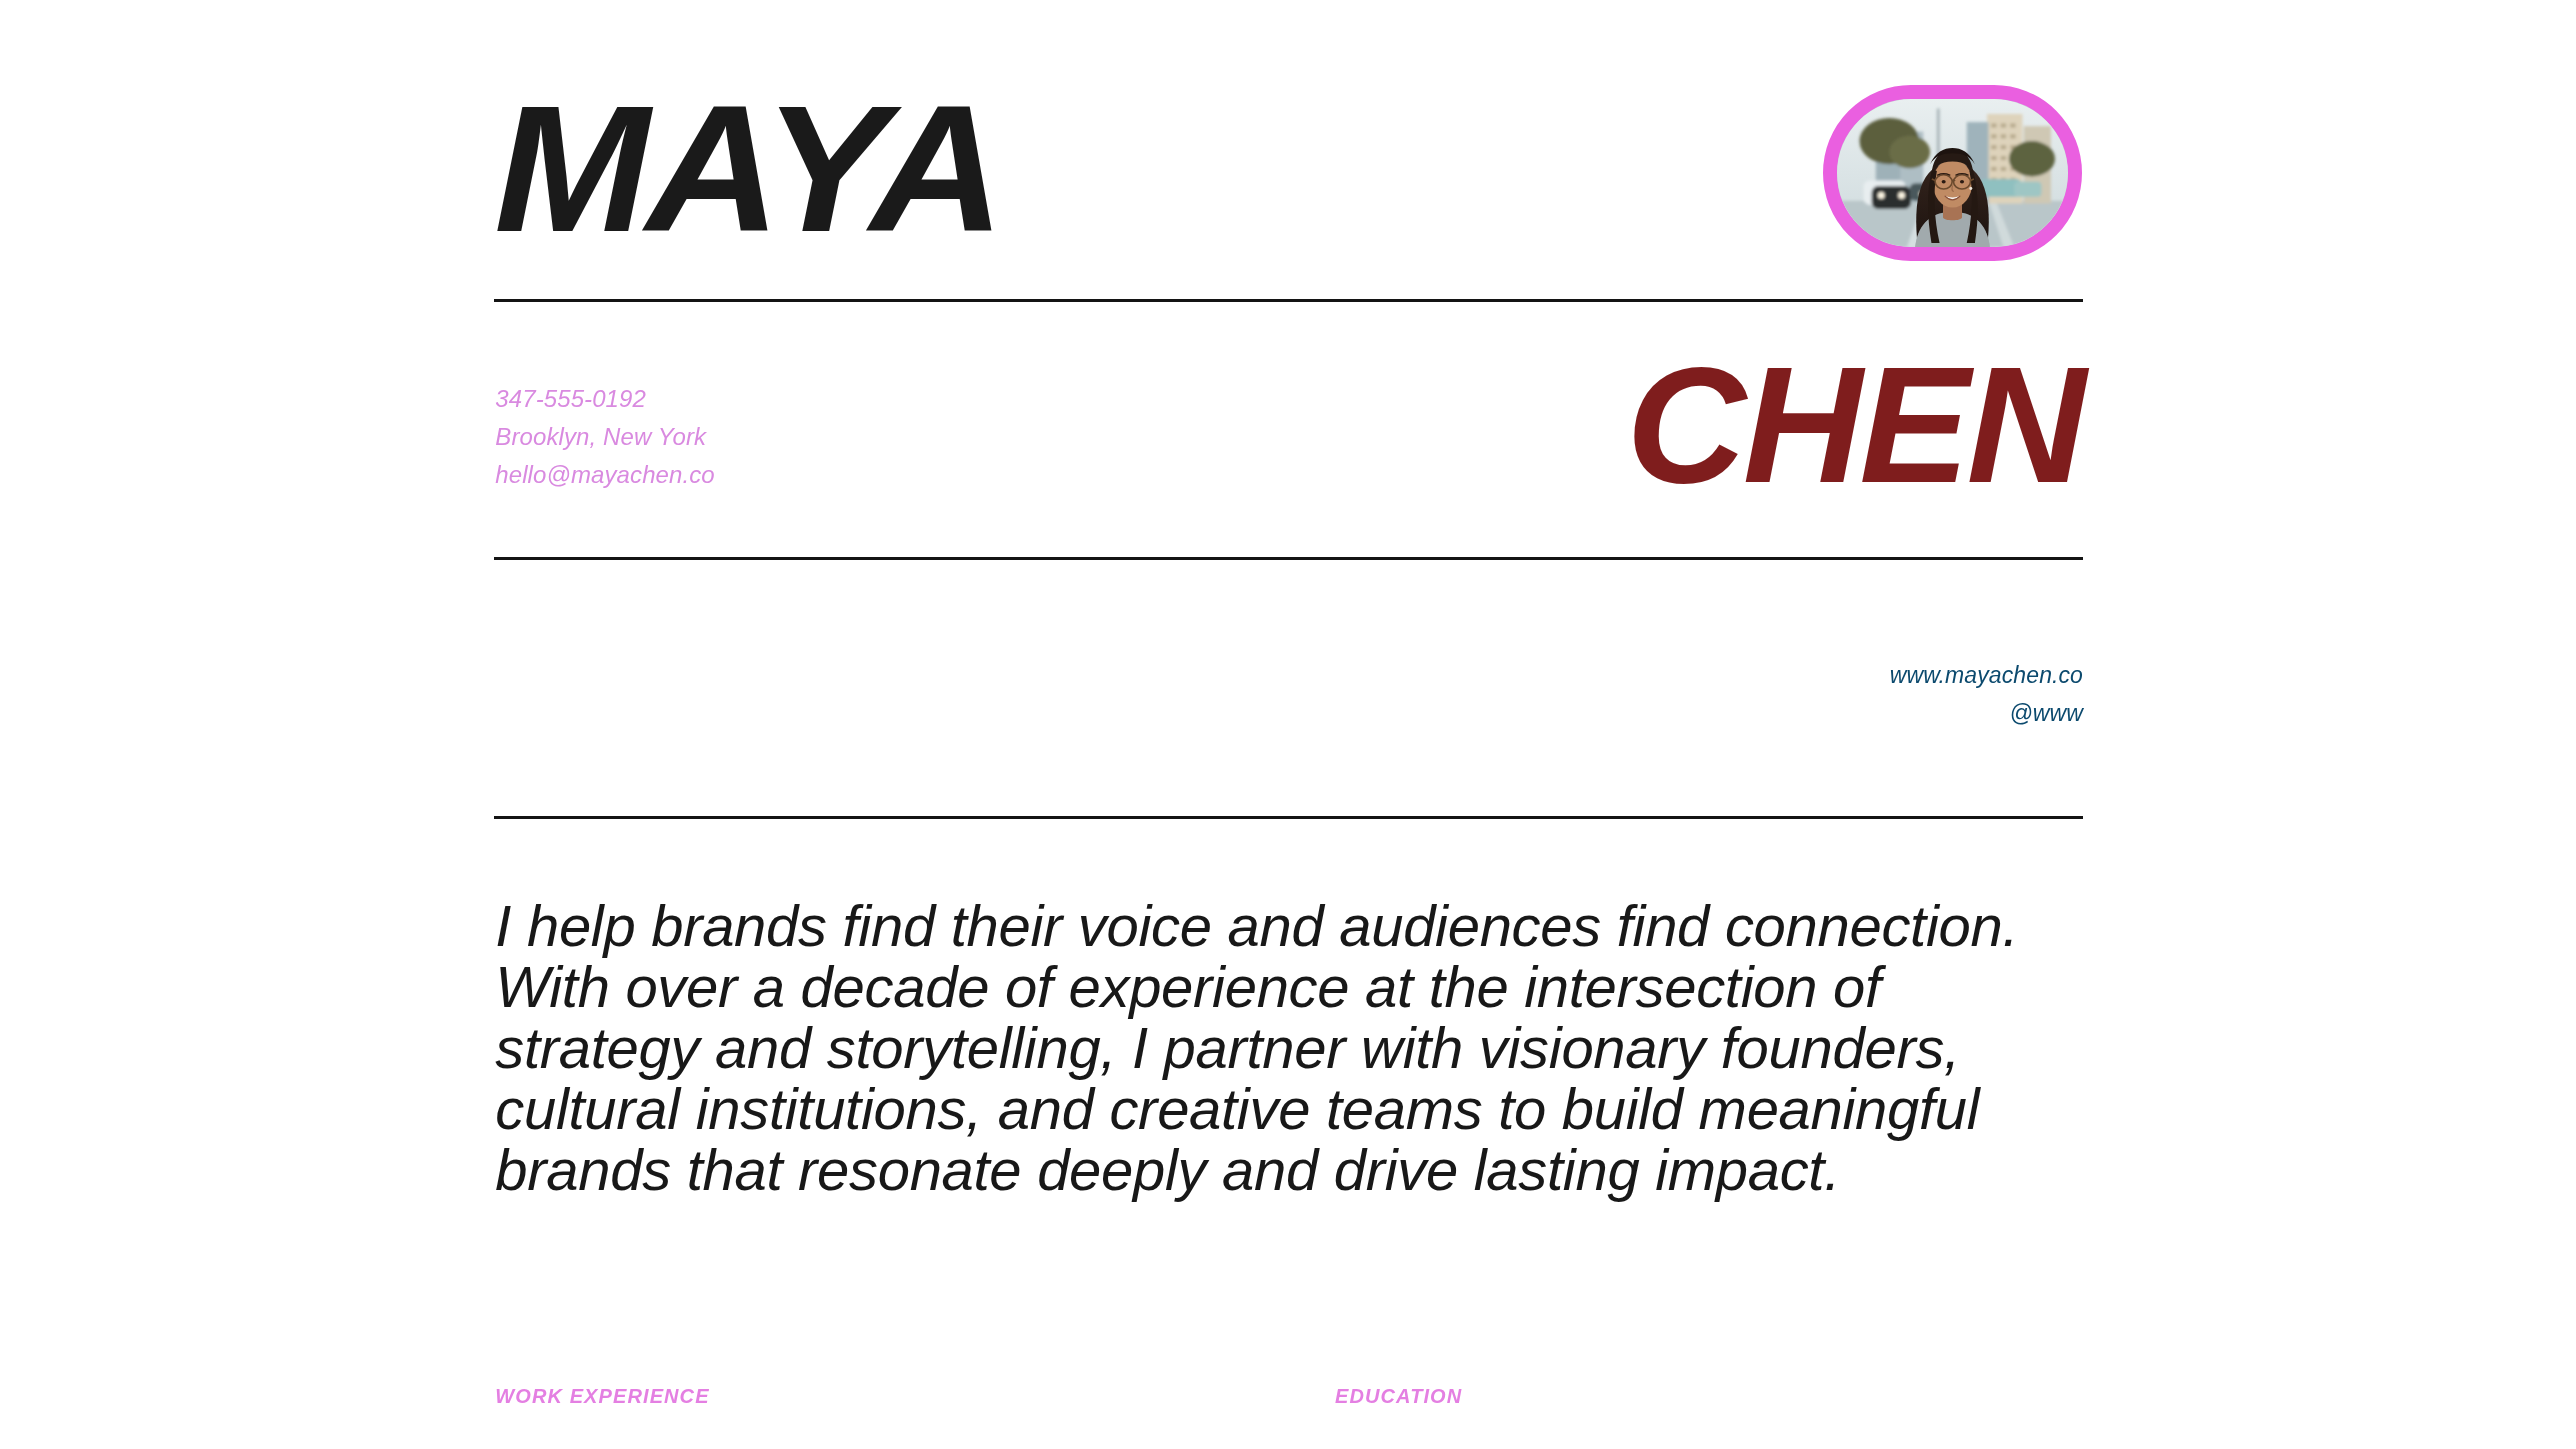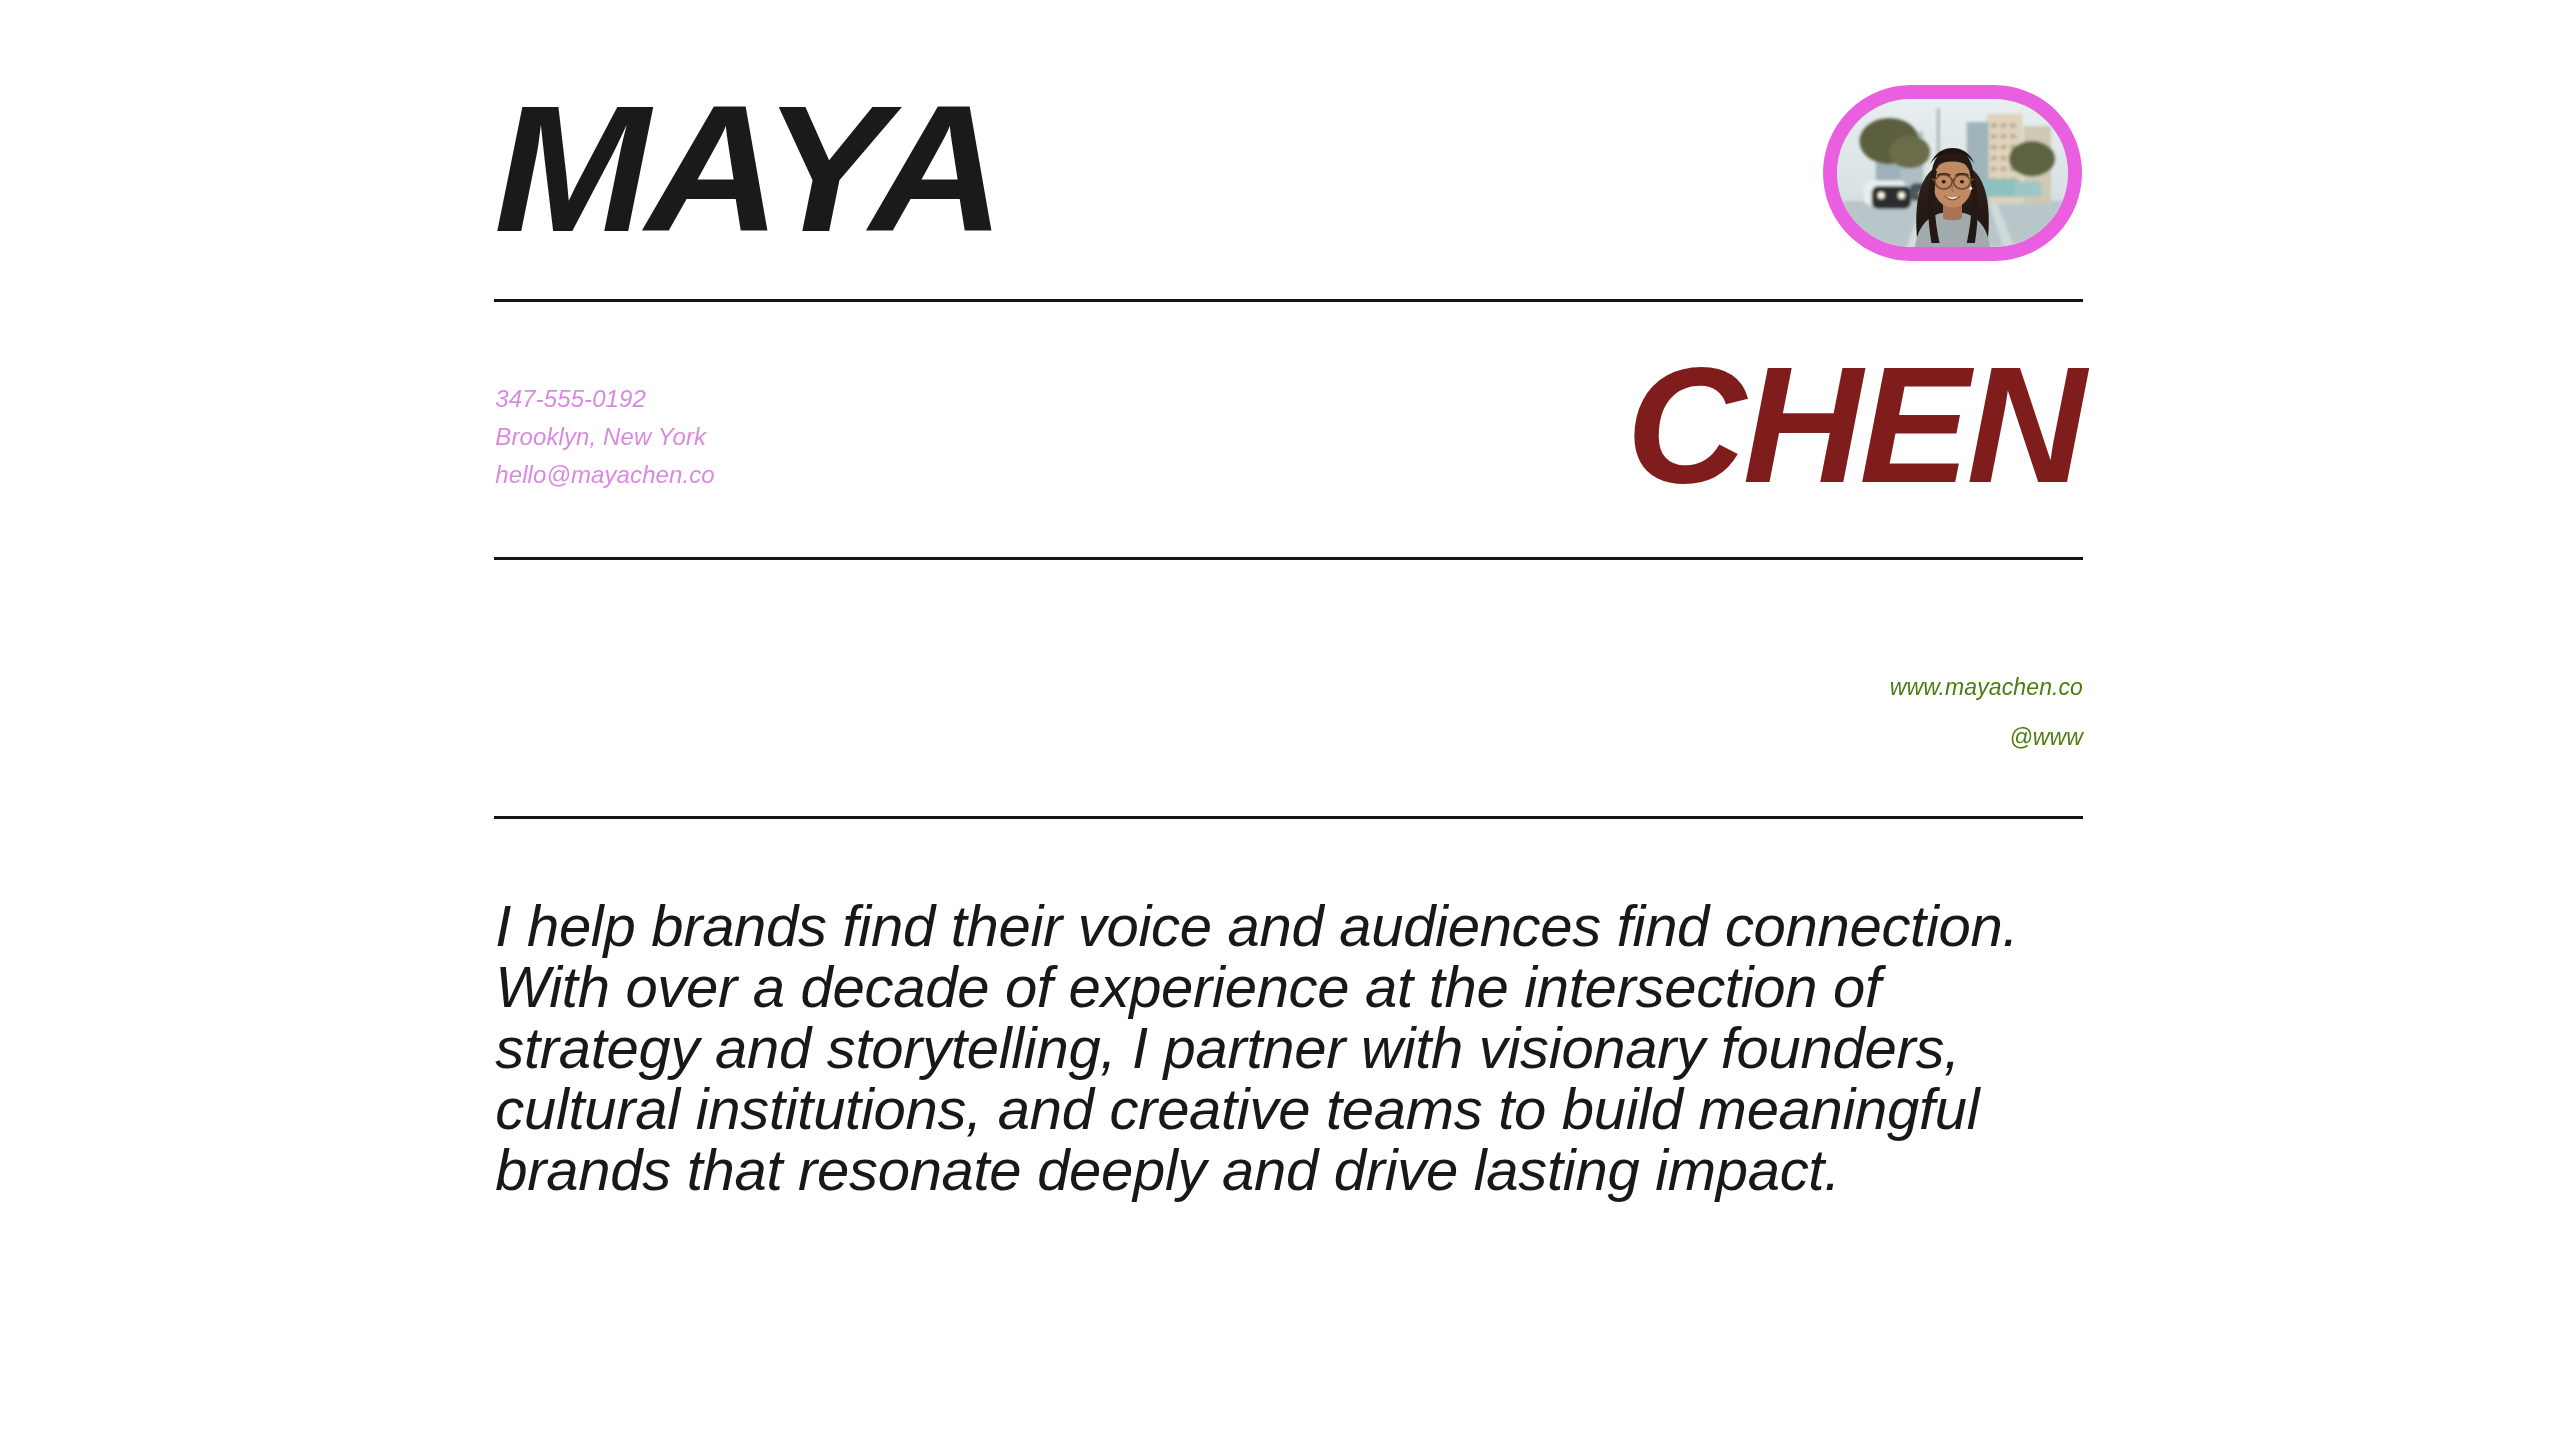--- a/index.html
+++ b/index.html
@@ -120,24 +120,23 @@
   
   .links {
     position: absolute;
     right: 0px;
     top: 656px;
     text-align: right;
   }
   .links-line {
     font-size: 23px;
     line-height: 38px;
-    color: #4d7c0f;
+    color: #0c4a6e;
     letter-spacing: 0.1px;
     white-space: nowrap;
-    margin-top: 12px;
   }
 
   
   .role {
     position: absolute;
     left: 0px;
     top: 602px;
     margin: 0;
     font-family: "Liberation Sans", "DejaVu Sans", sans-serif;
     font-weight: bold;
@@ -329,16 +328,20 @@
 
     <div class="links">
       <div class="links-line">www.mayachen.co</div>
       <div class="links-line">@www</div>
     </div>
 
     <div class="rule rule--3"></div>
 
     <p class="bio">I help brands find their voice and audiences find connection. With over a decade of experience at the intersection of strategy and storytelling, I partner with visionary founders, cultural institutions, and creative teams to build meaningful brands that resonate deeply and drive lasting impact.</p>
 
+    <div class="sections">
+      <div class="section-head section-head--work">WORK EXPERIENCE</div>
+      <div class="section-head section-head--education">EDUCATION</div>
+    </div>
 
   </div>
 </div>
 
 
 </body></html>

